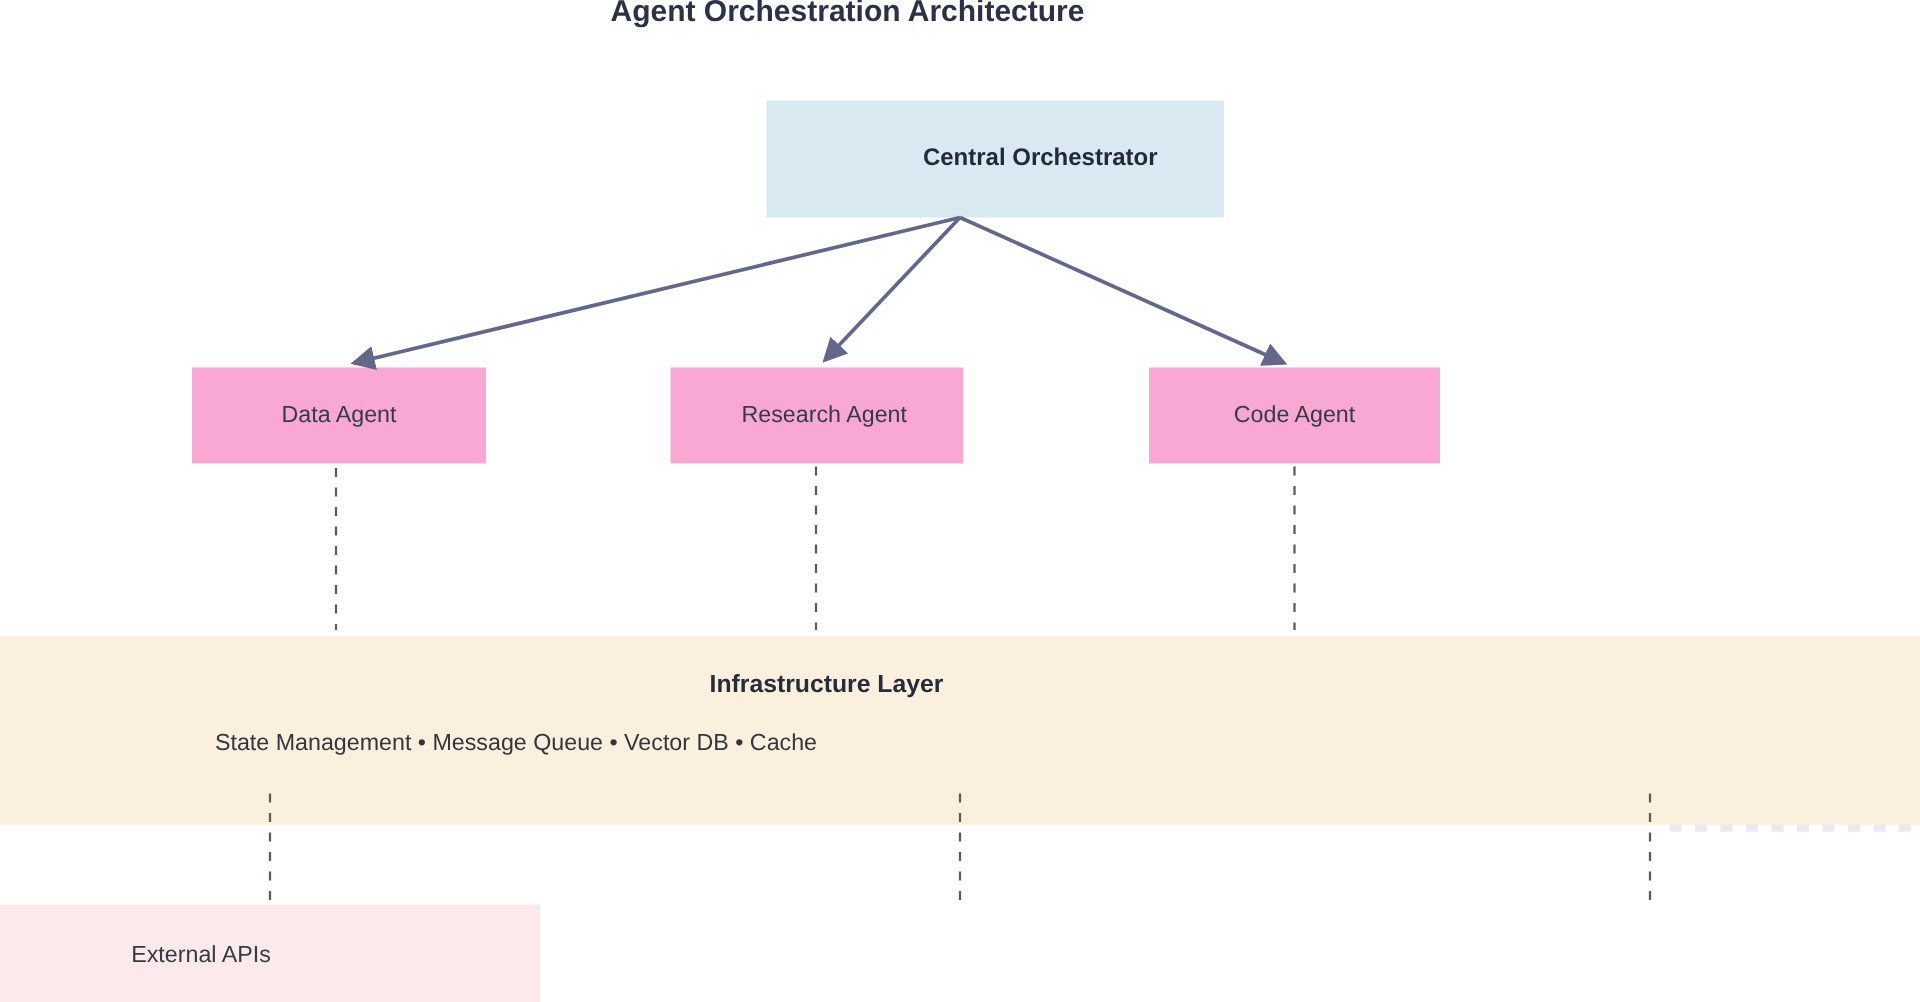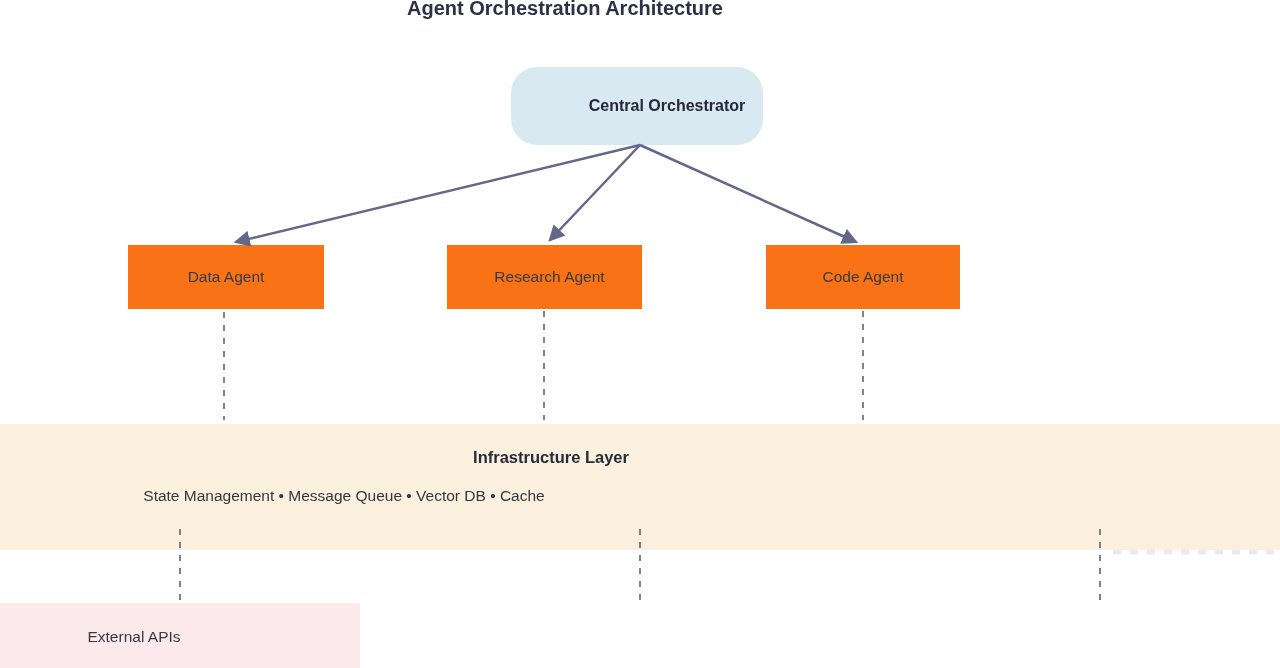--- a/index.html
+++ b/index.html
@@ -9,28 +9,28 @@
   .canvas { position: absolute; left: 0; top: 0; width: 1280px; height: 668px; background: #ffffff; }
 
   .diagram-title {
     position: absolute; left: 565px; top: -3px; transform: translateX(-50%);
     font-size: 20px; font-weight: bold; color: #2b3245; white-space: nowrap;
   }
 
   .node { position: absolute; display: flex; align-items: center; justify-content: center; }
 
   .node-orchestrator {
-    left: 511px; top: 67px; width: 252px; height: 78px; background: #d8e9f2; border-radius: 26px;
+    left: 511px; top: 67px; width: 305px; height: 78px; background: #d8e9f2;
   }
   .node-orchestrator .lbl {
     position: relative; left: 30px;
     font-size: 16px; font-weight: bold; color: #23293a; white-space: nowrap;
   }
 
-  .node-agent { top: 245px; width: 196px; height: 64px; background: #f97316; }
+  .node-agent { top: 245px; width: 196px; height: 64px; background: #f9a8d4; }
   .node-agent .lbl { font-size: 15.5px; color: #363b42; white-space: nowrap; }
   .node-agent-data     { left: 128px; }
   .node-agent-research { left: 447px; width: 195px; padding-left: 10px; }
   .node-agent-code     { left: 766px; width: 194px; }
 
   .infra-band {
     position: absolute; left: 0; top: 424px; width: 1280px; height: 126px;
     background: #fbf0de;
   }
   .infra-title {

